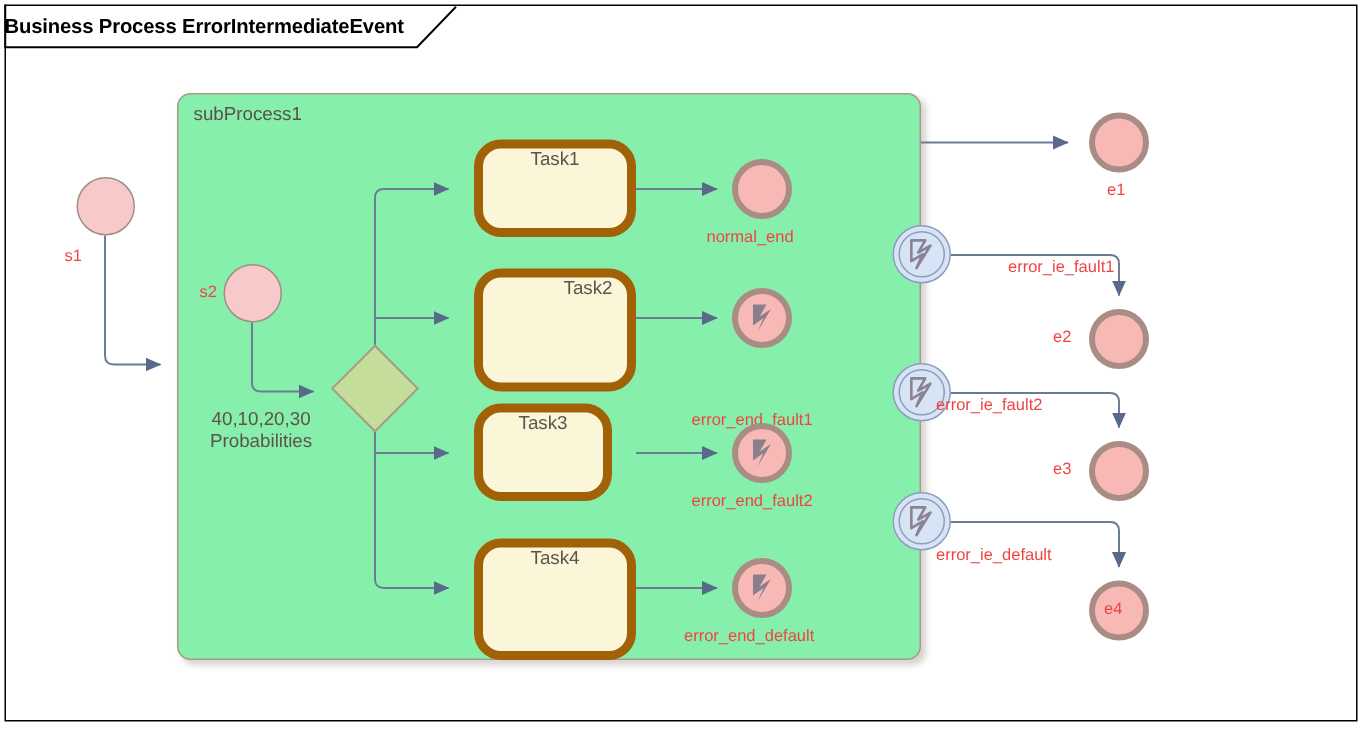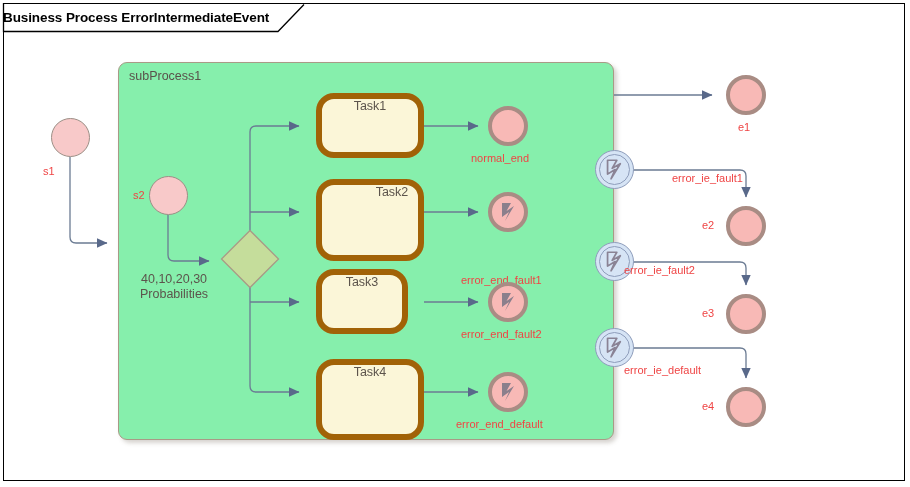--- a/index.html
+++ b/index.html
@@ -301,15 +301,15 @@
   <div class="event end" style="left:726px; top:75px; width:40px; height:40px;"></div>
   <span class="event-label" style="left:738px; top:121px;">e1</span>
 
   <div class="event end" style="left:726px; top:206px; width:40px; height:40px;"></div>
   <span class="event-label" style="left:702px; top:219px;">e2</span>
 
   <div class="event end" style="left:726px; top:294px; width:40px; height:40px;"></div>
   <span class="event-label" style="left:702px; top:307px;">e3</span>
 
   <div class="event end" style="left:726px; top:387px; width:40px; height:40px;"></div>
-  <span class="event-label" style="left:702px; top:400px;text-align:center;">e4</span>
+  <span class="event-label" style="left:736px; top:400px;text-align:center;">e4</span>
 
 </div>
 
 </body></html>

